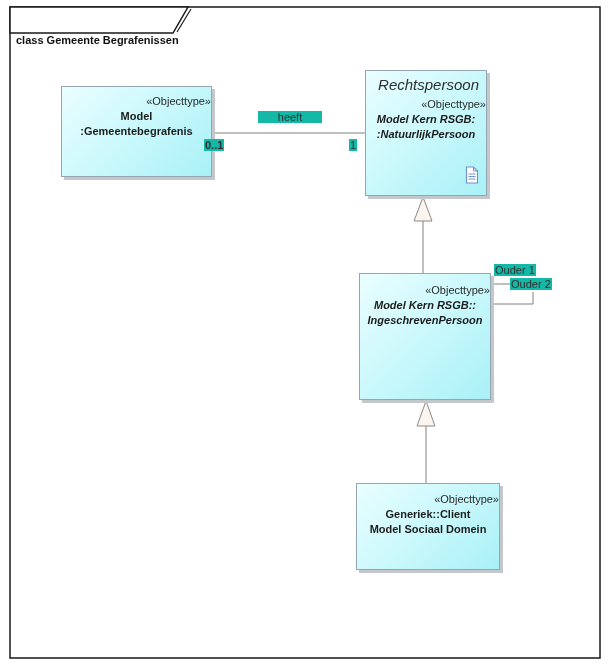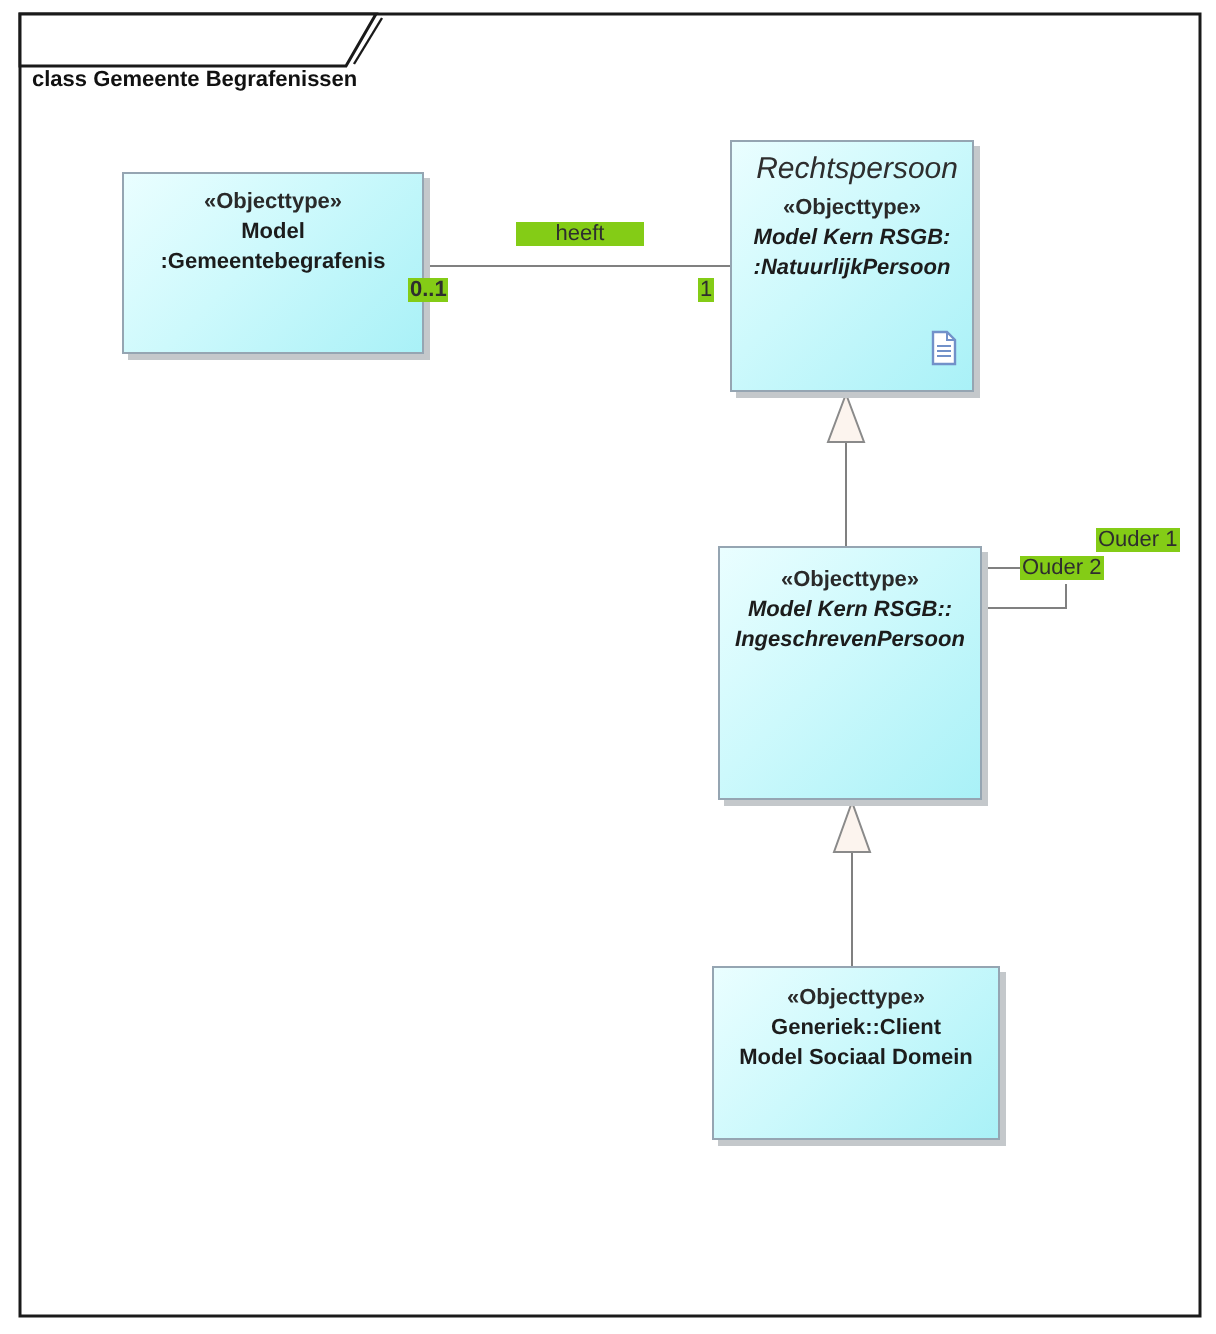--- a/index.html
+++ b/index.html
@@ -4,27 +4,27 @@
 <style>
   html,body{margin:0;padding:0;background:#ffffff;}
   #canvas{position:relative;width:608px;height:667px;background:#ffffff;overflow:hidden;
           font-family:"Liberation Sans",sans-serif;}
   #wires{position:absolute;left:0;top:0;z-index:0;}
   .tab-title{position:absolute;left:16px;top:12px;z-index:3;font-size:11px;font-weight:700;color:#111;margin-top:22px;}
   .node{position:absolute;z-index:2;box-sizing:border-box;
         background:linear-gradient(135deg,#EAFEFF 0%,#CDF9FC 45%,#A9F1F7 100%);
         border:1px solid #95A5B2;box-shadow:3px 3px 0 #C4C8CB;
         font-size:11px;color:#1C1C1C;text-align:center;}
-  .stereotype{line-height:15px;font-weight:700;color:#2A2A2A;}
+  .stereotype{line-height:15px;font-weight:400;color:#2A2A2A;text-align:right;}
   .name-line{line-height:15px;font-weight:700;}
   .abstract .name-line{font-style:italic;text-align:center;}
   .parent-label{position:absolute;top:5px;right:7px;font-style:italic;font-weight:400;
                 font-size:15px;color:#2E2E2E;}
   .doc-icon{position:absolute;right:7px;bottom:9px;}
-  .lbl{position:absolute;z-index:3;font-size:11px;color:#2E2E2E;background:#84cc16;
+  .lbl{position:absolute;z-index:3;font-size:11px;color:#2E2E2E;background:#14b8a6;
        white-space:nowrap;padding:0 1px;}
 </style>
 </head>
 <body>
 
 <div id="canvas">
 
   <svg id="wires" width="608" height="667">
 
     <rect x="10" y="7" width="590" height="651" fill="none" stroke="#1A1A1A" stroke-width="1.5"></rect>
@@ -76,16 +76,16 @@
 
   <div class="node" style="left:356px;top:483px;width:144px;height:87px;padding-top:8px;">
     <div class="stereotype">«Objecttype»</div>
     <div class="name-line">Generiek::Client</div>
     <div class="name-line">Model Sociaal Domein</div>
   </div>
 
   <div class="lbl" style="left:258px;top:111px;width:62px;text-align:center;">heeft</div>
   <div class="lbl" style="left:204px;top:139px;font-weight:bold;">0..1</div>
   <div class="lbl" style="left:349px;top:139px;">1</div>
-  <div class="lbl" style="left:548px;top:264px;">Ouder 1</div>
+  <div class="lbl" style="left:494px;top:264px;">Ouder 1</div>
   <div class="lbl" style="left:510px;top:278px;">Ouder 2</div>
 
 </div>
 
 </body></html>

